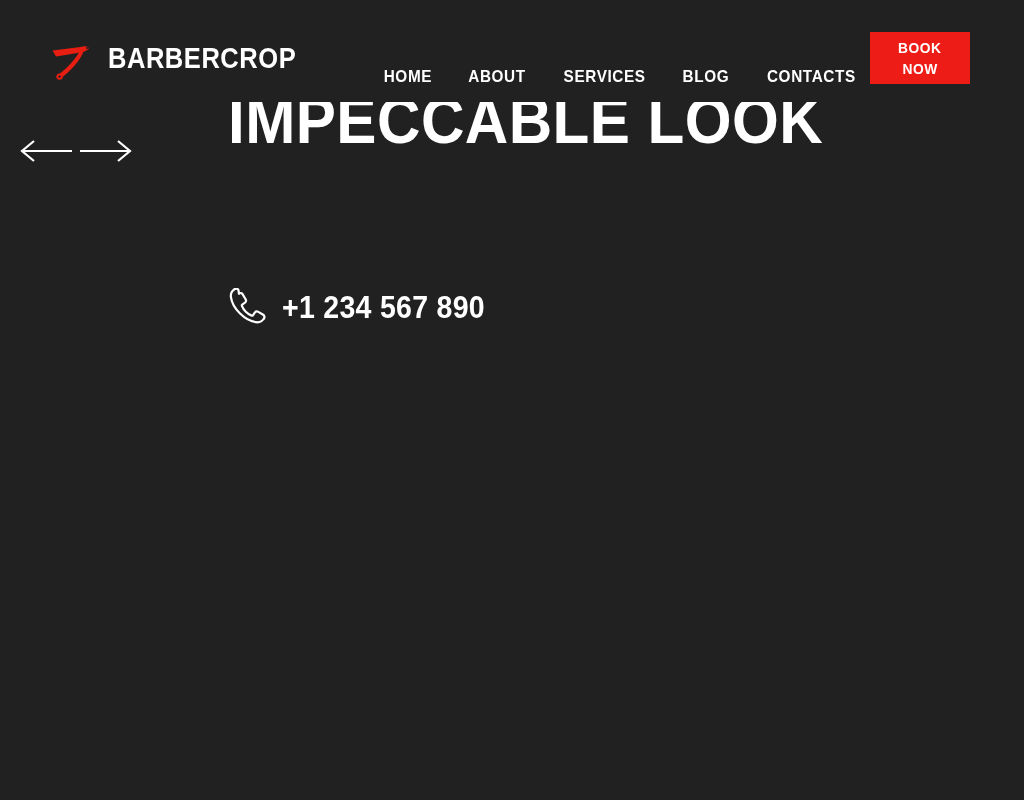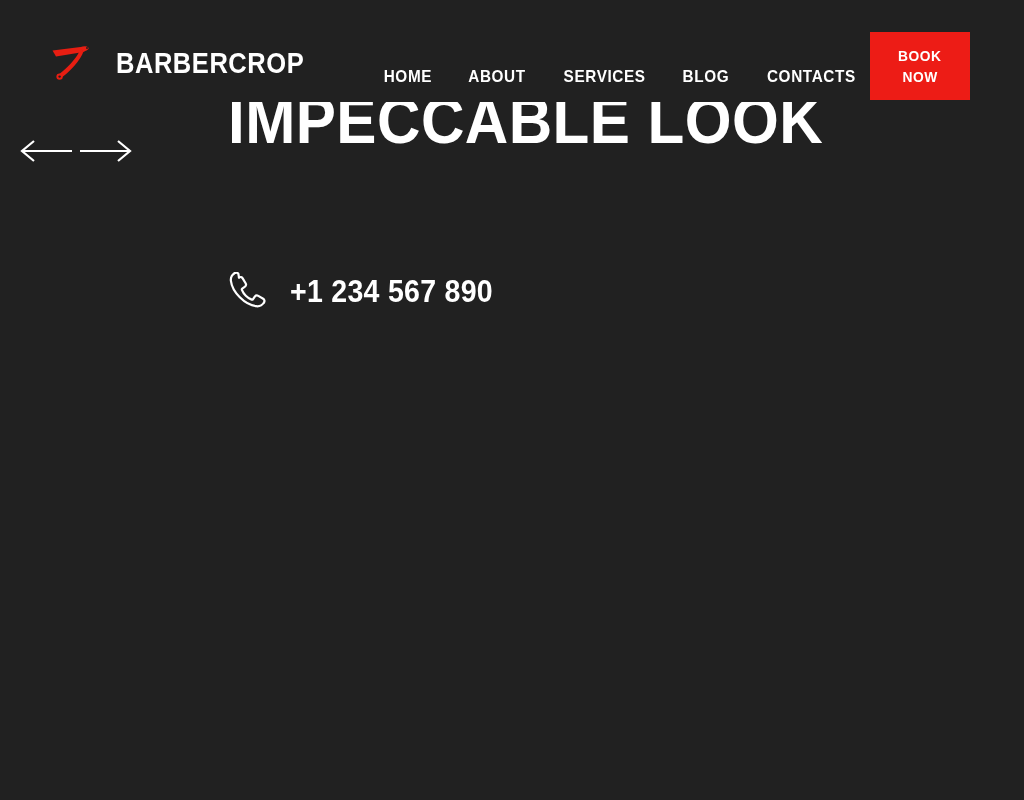--- a/index.html
+++ b/index.html
@@ -27,22 +27,22 @@
     width:1024px;
     height:110px;
     z-index:40;
   }
 
   .brand {
     position:absolute;
     left:50px;
     top:44px;
     display:flex;
-    align-items:center;
-    gap:22px;
+    align-items:flex-start;
+    gap:14px;
     text-decoration:none;
   }
 
   .razor-icon {
     width:44px;
     height:38px;
     display:block;
   }
 
   .brand-name {
@@ -77,21 +77,21 @@
     white-space:nowrap;
     font-family:"Liberation Sans Narrow","Liberation Sans", sans-serif;
     transform:scaleX(0.9);
   }
 
   .book-btn {
     position:absolute;
     left:870px;
     top:32px;
     width:100px;
-    height:68px;
+    height:52px;
     background:#ED1C16;
     border:none;
     color:#ffffff;
     font-size:15px;
     font-weight:bold;
     letter-spacing:0.6px;
     line-height:21px;
     text-align:center;
     cursor:pointer;
     display:flex;
@@ -161,24 +161,24 @@
     color:#cfcfcf;
     font-size:17px;
     font-weight:normal;
     line-height:27px;
     width:330px;
   }
 
   .hero-phone {
     position:absolute;
     left:228px;
-    top:272px;
-    display:flex;
-    align-items:center;
-    gap:24px;
+    top:288px;
+    display:flex;
+    align-items:center;
+    gap:16px;
     text-decoration:none;
   }
 
   .phone-icon { width:38px; height:38px; display:block; }
 
   .phone-number {
     color:#ffffff;
     font-size:31px;
     font-weight:bold;
     letter-spacing:0.3px;

